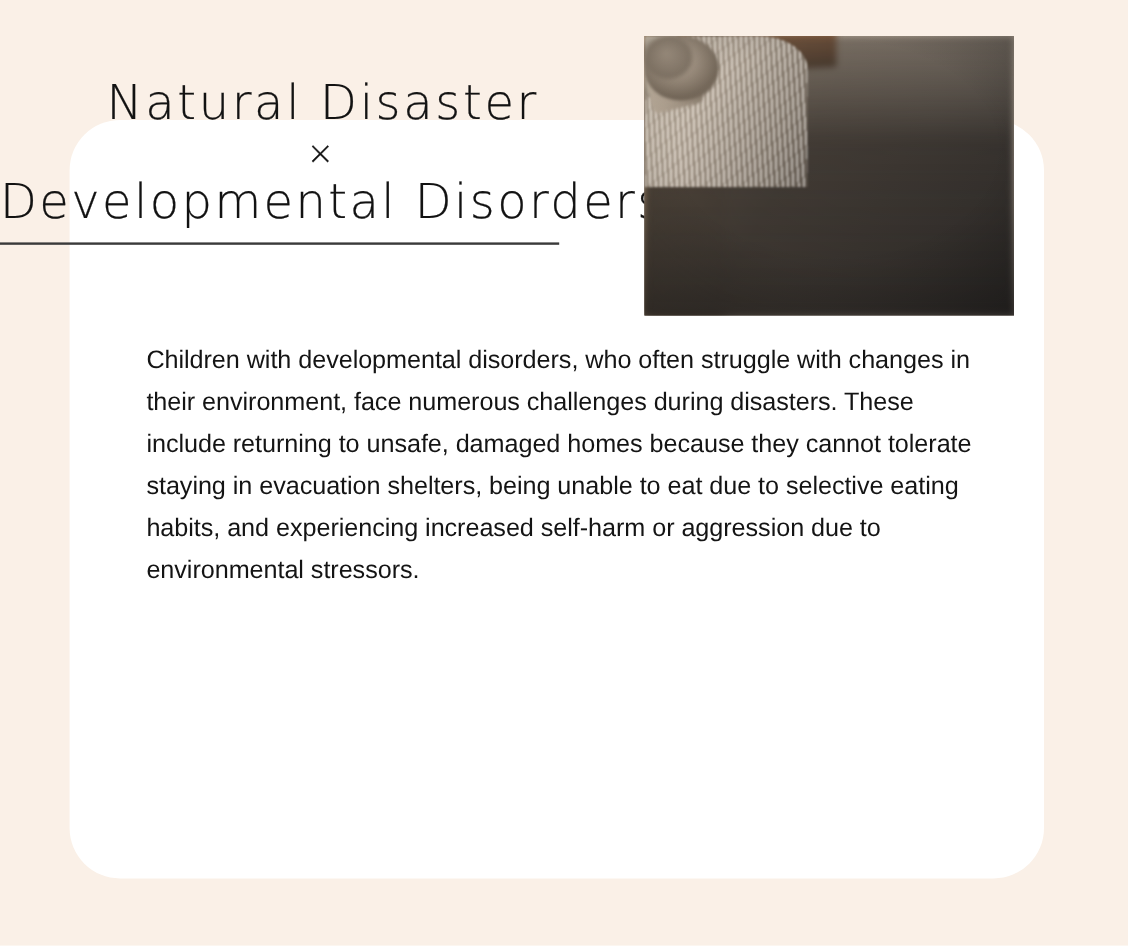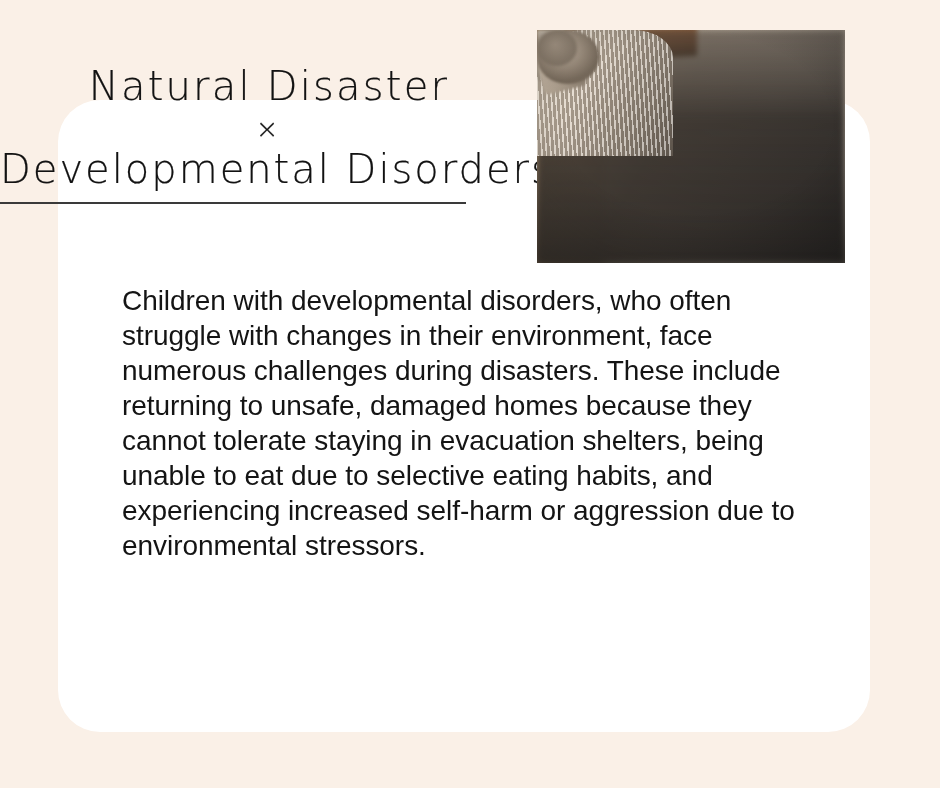--- a/index.html
+++ b/index.html
@@ -202,21 +202,21 @@
   
   #body-copy {
     position: absolute;
     left: 122px;
     top: 283px;
     width: 700px;
     z-index: 5;
   }
   #body-copy p {
     margin: 0;
-    font-size: 28px;
+    font-size: 21px;
     line-height: 35px;
     color: #141414;
     letter-spacing: -0.05px;
   }
 </style>
 </head>
 <body>
 
 <div id="white-card"></div>
 

